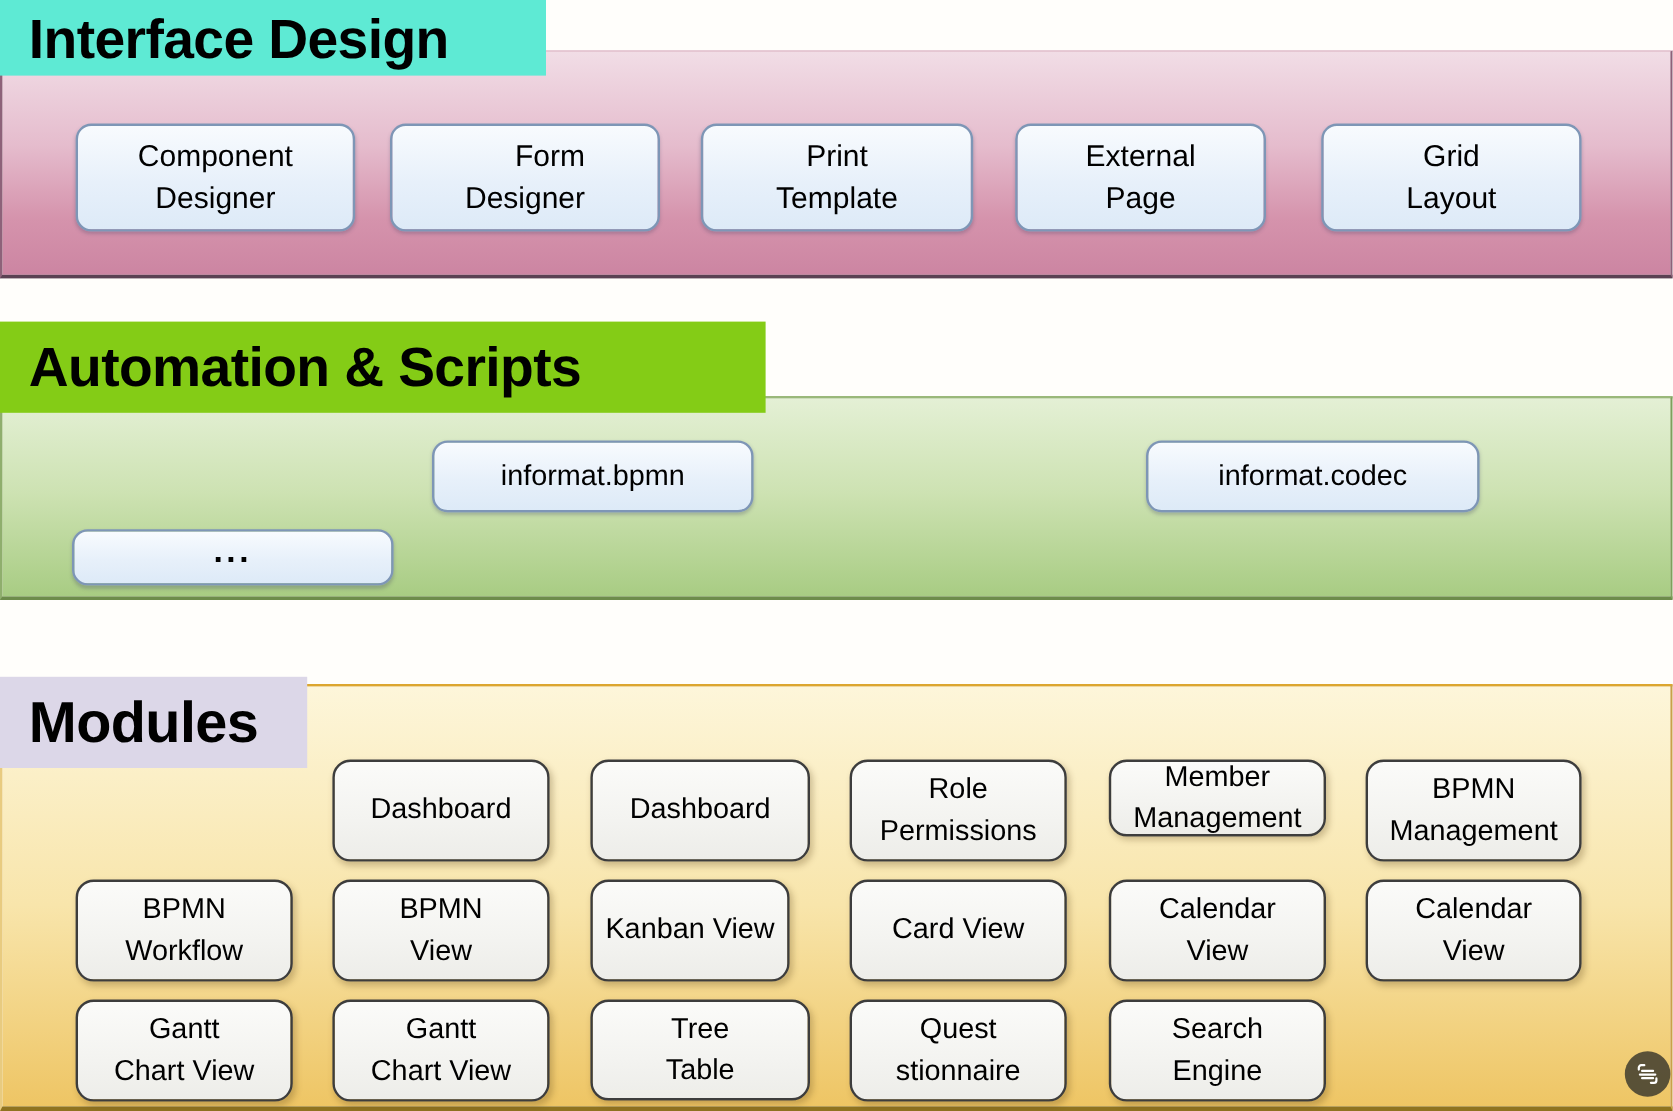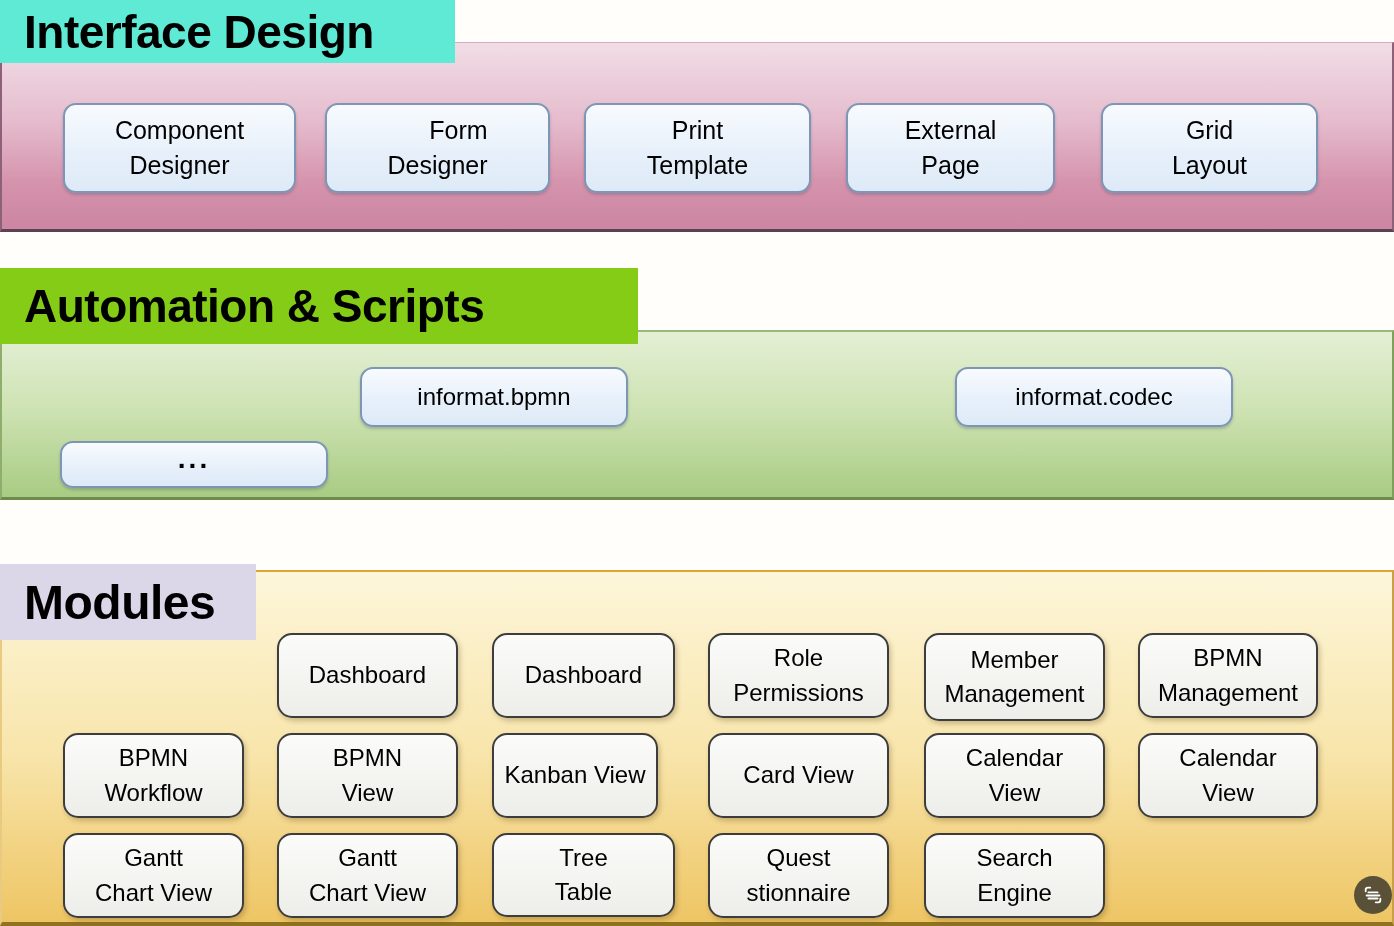--- a/index.html
+++ b/index.html
@@ -93,21 +93,21 @@
 
   <div class="band" id="band-modules"></div>
   <div class="title-box" id="title-modules">
     <span>Modules</span>
   </div>
 
   <div class="btn btn-module" style="left:277px;top:633px;width:181px;height:85px;">Dashboard</div>
   <div class="btn btn-module" style="left:492px;top:633px;width:183px;height:85px;">Dashboard</div>
   <div class="btn btn-module" style="left:708px;top:633px;width:181px;height:85px;">Role
 Permissions</div>
-  <div class="btn btn-module" style="left:924px;top:633px;width:181px;height:88px;">Member
+  <div class="btn btn-module" style="left:924px;top:633px;width:181px;height:64px;">Member
 Management</div>
   <div class="btn btn-module" style="left:1138px;top:633px;width:180px;height:85px;">BPMN
 Management</div>
 
   <div class="btn btn-module" style="left:63px;top:733px;width:181px;height:85px;">BPMN
 Workflow</div>
   <div class="btn btn-module" style="left:277px;top:733px;width:181px;height:85px;">BPMN
 View</div>
   <div class="btn btn-module" style="left:492px;top:733px;width:166px;height:85px;">Kanban View</div>
   <div class="btn btn-module" style="left:708px;top:733px;width:181px;height:85px;">Card View</div>

